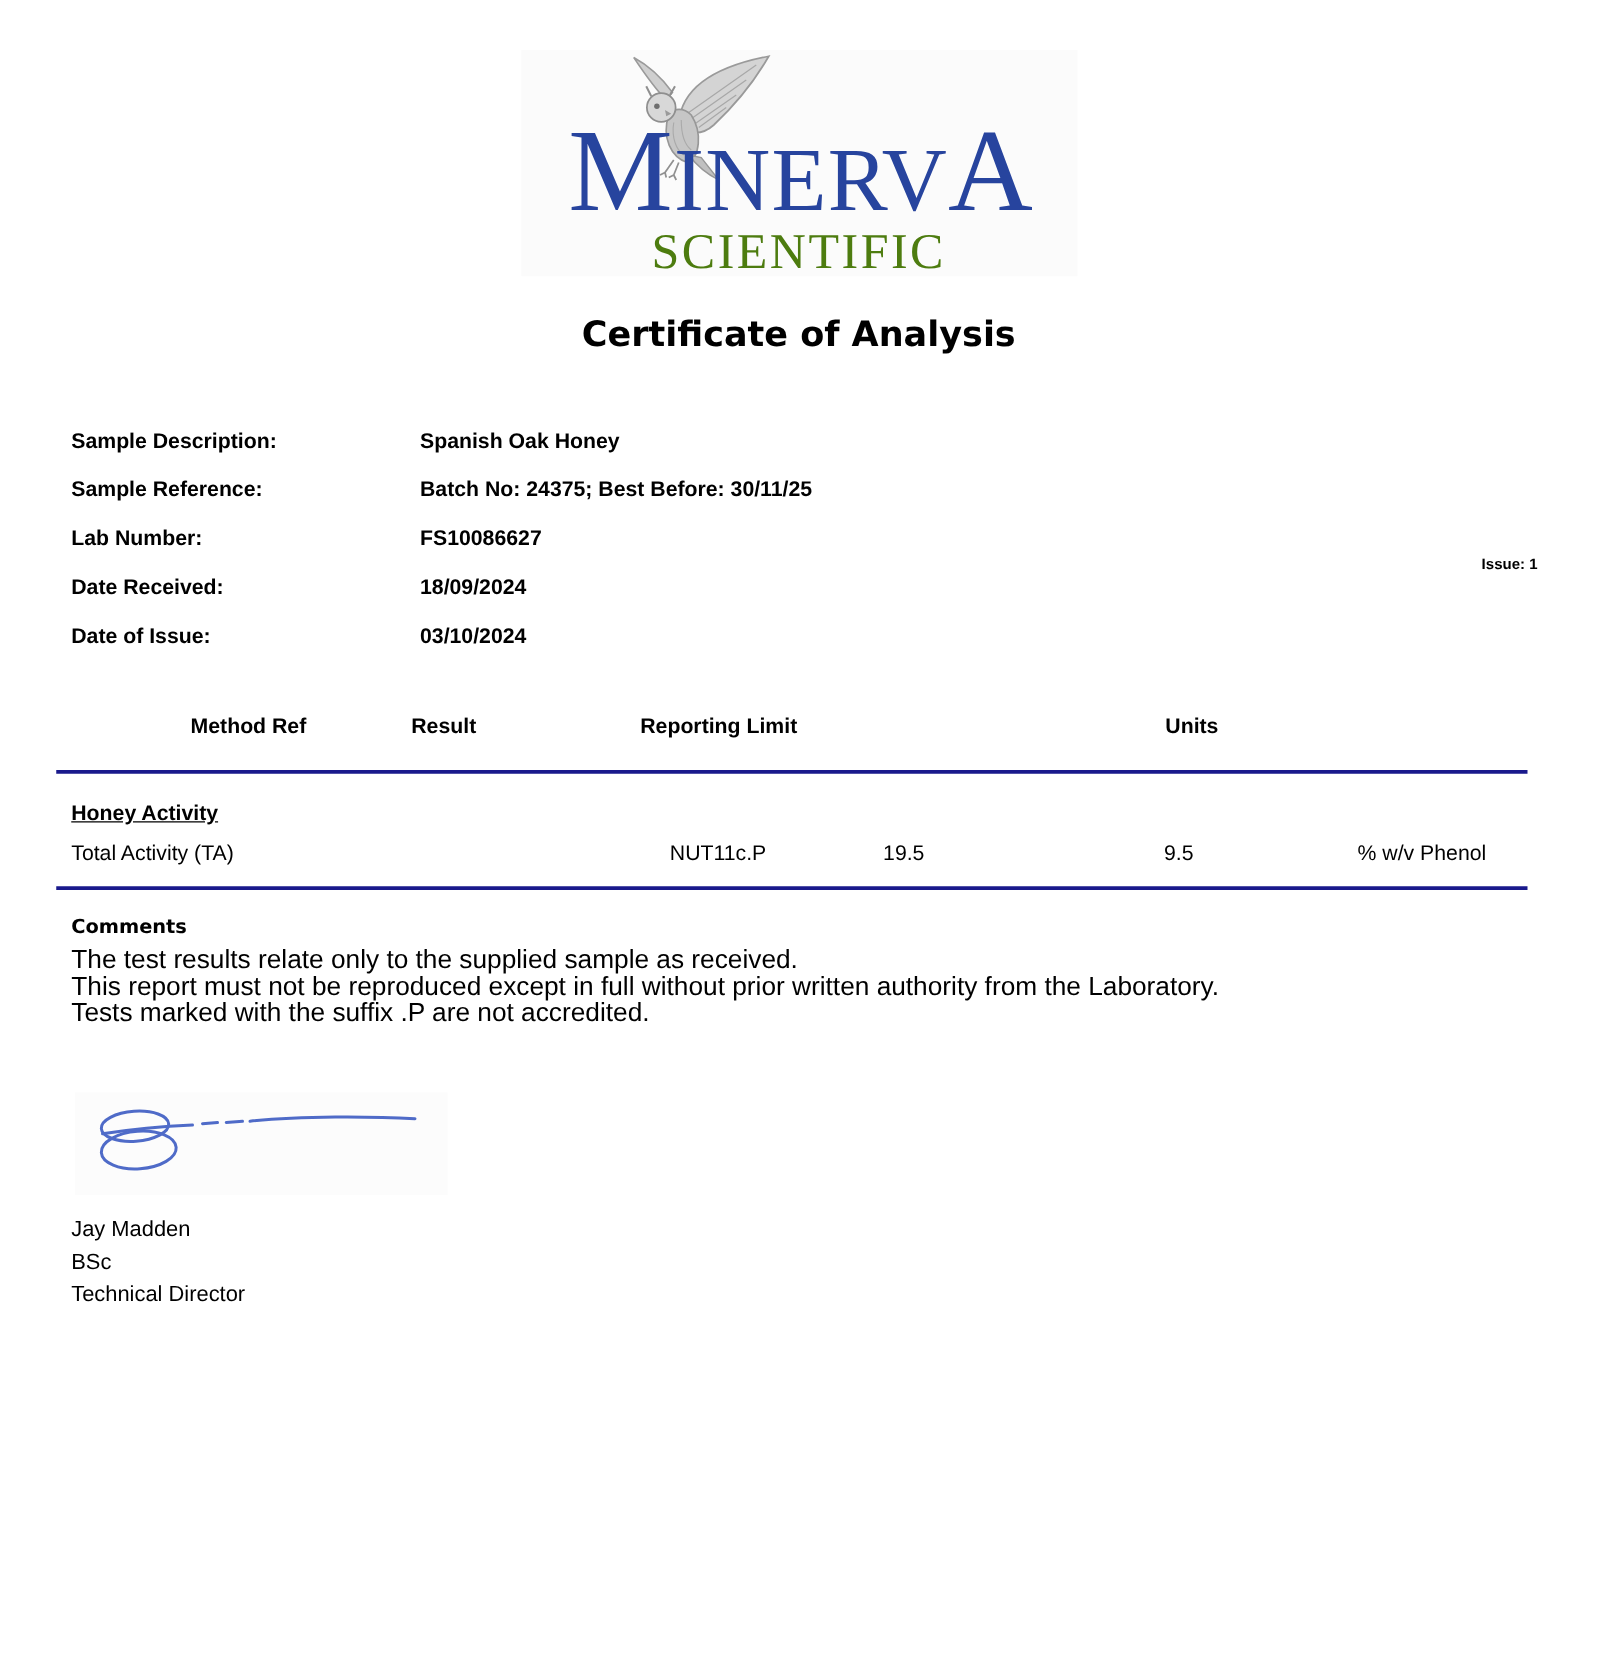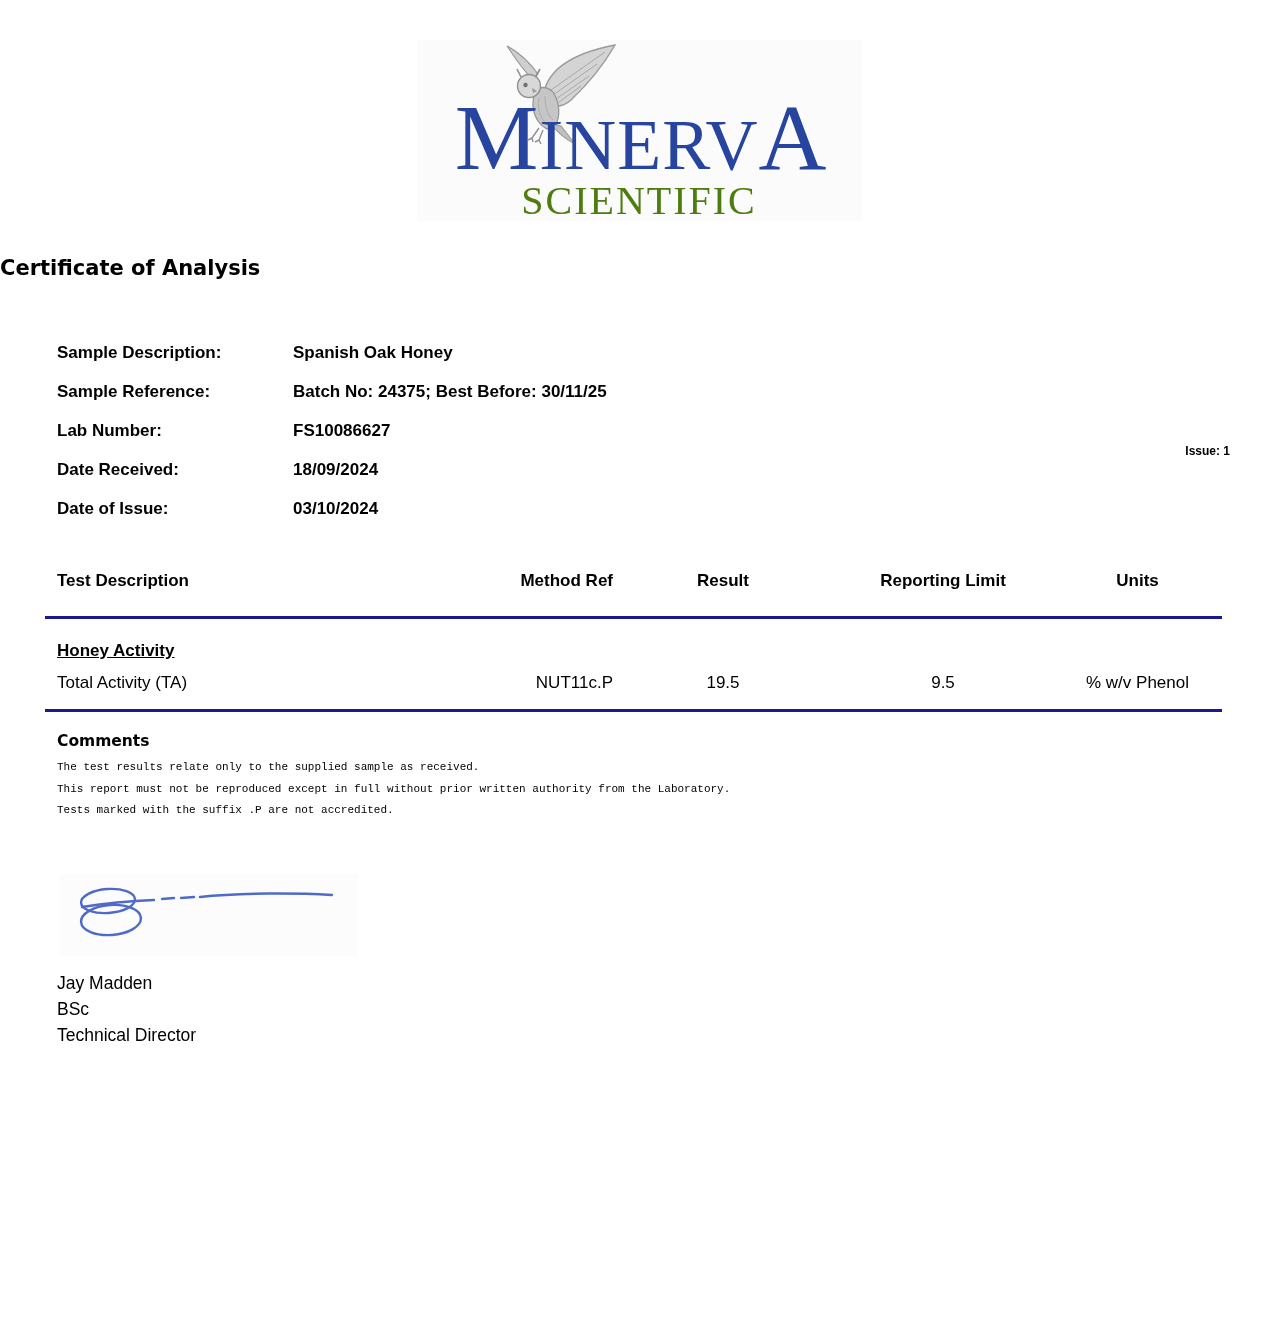--- a/index.html
+++ b/index.html
@@ -43,35 +43,35 @@
     font-family: "Liberation Serif", serif;
     color: #4d7c0f;
     font-size: 40px;
     line-height: 1;
     letter-spacing: 2px;
   }
 
   
   .doc-title {
     margin-top: 34px;
-    text-align: left;
+    text-align: center;
     font-family: "DejaVu Sans", sans-serif;
     font-weight: bold;
-    font-size: 21px;
+    font-size: 28px;
     line-height: 26px;
   }
 
   
   .info-block {
     position: relative;
     margin: 62px 48px 0 57px;
     font-size: 17px;
     font-weight: bold;
   }
-  .info-row { line-height: 20px; margin-bottom: 19px; display: flex; }
+  .info-row { line-height: 20px; margin-bottom: 19px; display: flex; gap: 43px; }
   .info-label { width: 236px; flex: 0 0 236px; }
   .info-value { flex: 1; }
   .issue-tag {
     position: absolute;
     top: 101px;
     right: 0;
     font-weight: bold;
     font-size: 12px;
   }
 
@@ -98,21 +98,21 @@
   .data-row { margin-top: 12px; }
 
   
   .comments { margin: 19px 48px 0 57px; }
   .comments-heading {
     font-family: "DejaVu Sans", sans-serif;
     font-weight: bold;
     font-size: 15.5px;
     line-height: 20px;
   }
-  .comments-body { margin-top: 6px; font-size: 11px; line-height: 21.5px; font-family: Liberation Mono, monospace; }
+  .comments-body { margin-top: 6px; font-size: 21px; line-height: 21.5px; }
 
   
   .signature-wrap {
     margin: 52px 0 0 60px;
     width: 298px;
     height: 82px;
     background: #fcfcfc;
   }
   .signatory {
     margin: 14px 0 0 57px;
@@ -170,21 +170,20 @@
   </div>
   <div class="info-row">
     <span class="info-label">Date of Issue:</span>
     <span class="info-value">03/10/2024</span>
   </div>
   <div class="issue-tag">Issue: 1</div>
 </div>
 
 <div class="results">
   <div class="t-row t-head">
-    <div class="c1">Test Description</div>
     <div class="c2">Method Ref</div>
     <div class="c3">Result</div>
     <div class="c4">Reporting Limit</div>
     <div class="c5">Units</div>
   </div>
   <div class="rule rule-top"></div>
 
   <div>
     <span class="group-heading">Honey Activity</span>
   </div>

